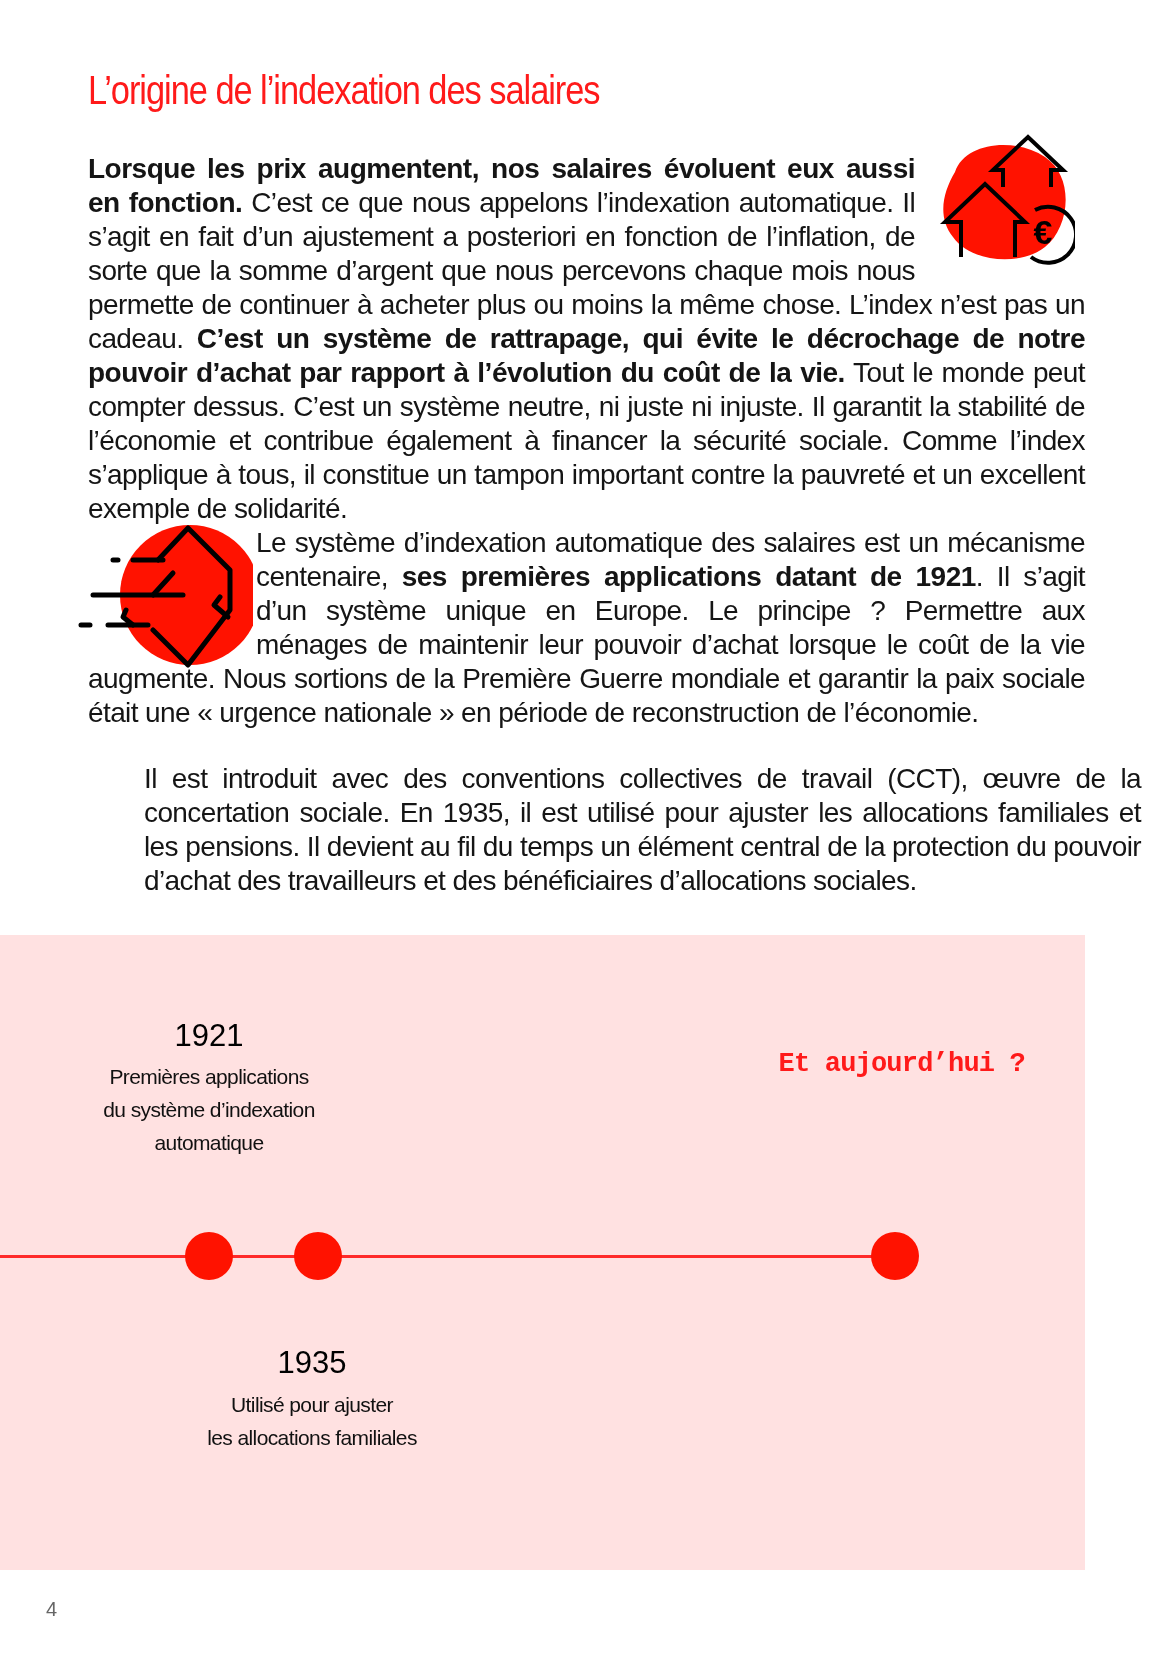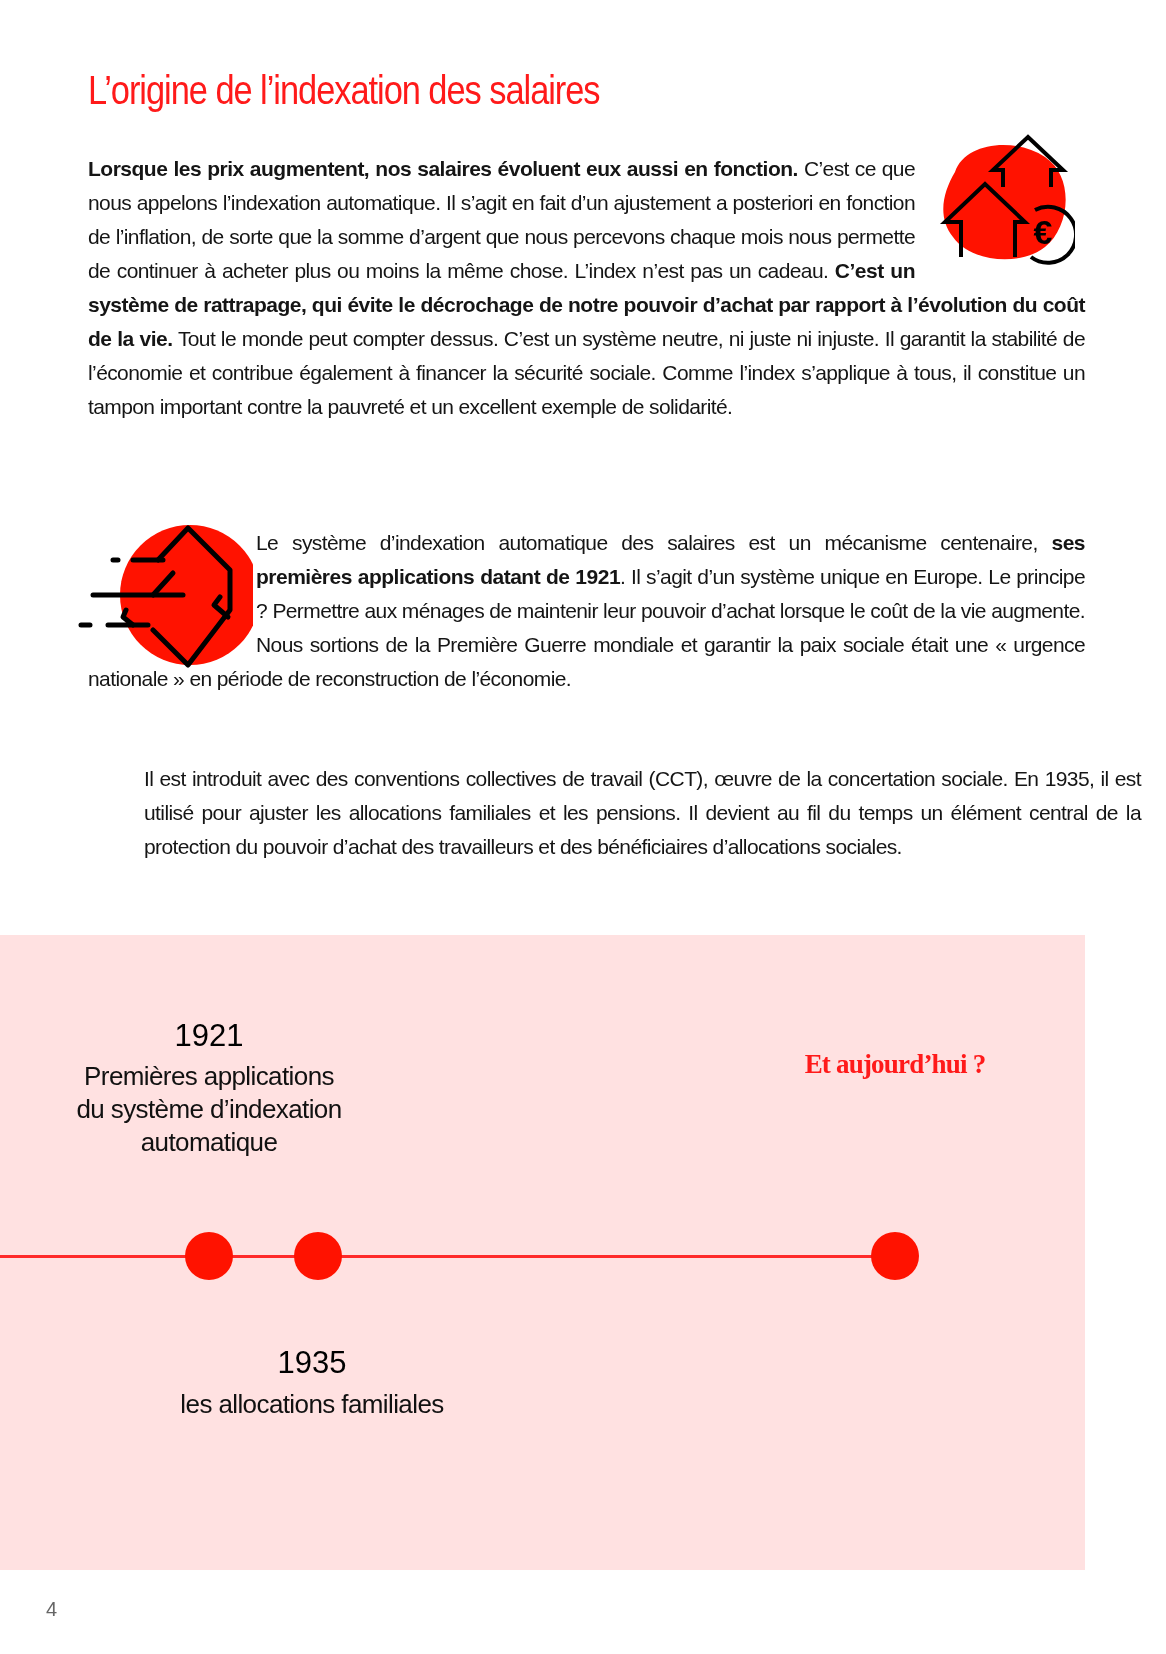--- a/index.html
+++ b/index.html
@@ -2,40 +2,40 @@
 <html><head>
 <meta charset="utf-8">
 <style>
   html, body { margin:0; padding:0; background:#ffffff; }
   body { width:1166px; height:1654px; position:relative; overflow:hidden;
          font-family:"Liberation Sans", sans-serif; color:#111; }
   .title { position:absolute; left:88px; top:68px; margin:0;
            font-family:"Liberation Sans Narrow","Liberation Sans", sans-serif;
            font-weight:400; font-size:40px; letter-spacing:-1.2px; color:#ff1a1a;
            transform:scaleX(0.86); transform-origin:left top; white-space:nowrap; }
-  .para { position:absolute; font-size:21px; line-height:34px; color:#151515;
+  .para { position:absolute; font-size:28px; line-height:34px; color:#151515;
           letter-spacing:-0.6px; margin:0; text-align:justify; }
   .para b { font-weight:700; letter-spacing:-0.5px; }
   .p1 { left:88px; top:152px; width:997px; }
   .p1 .float-r { float:right; width:170px; height:125px; }
   .p2 { left:88px; top:526px; width:997px; }
   .p2 .float-l { float:left; width:168px; height:132px; }
   .p3 { left:96px; top:762px; width:997px;margin-left:48px; }
   .icon { position:absolute; }
   .band { position:absolute; left:0; top:935px; width:1085px; height:635px; background:#ffe1e1; }
   .tl-line { position:absolute; left:0; top:1255px; width:895px; height:3px; background:#ff2a2a; }
   .dot { position:absolute; width:48px; height:48px; border-radius:50%; background:#ff1200; top:1232px; margin-left:-24px; }
   .tl-year { position:absolute; font-family:"Liberation Sans Narrow","Liberation Sans", sans-serif;
              font-weight:400; color:#000000; font-size:31px; text-align:center; width:300px; margin-left:-150px; }
   .tl-desc { position:absolute; font-family:"Liberation Sans Narrow","Liberation Sans", sans-serif;
-             font-size:26px; line-height:33px; color:#111; text-align:center; width:300px; margin-left:-150px;
+             font-size:21px; line-height:33px; color:#111; text-align:center; width:300px; margin-left:-150px;
              letter-spacing:-0.6px; }
-  .tl-q { position:absolute; font-family:Liberation Serif, serif;
-          font-weight:700; color:#ff1a1a; font-size:27px; line-height:48px; text-align:center;
-          width:320px; left:735px; top:1040px; letter-spacing:-0.8px; }
+  .tl-q { position:absolute; font-family:Liberation Mono, monospace;
+          font-weight:700; color:#ff1a1a; font-size:27px; line-height:48px; text-align:right;
+          width:320px; left:705px; top:1040px; letter-spacing:-0.8px; }
   .page-num { position:absolute; left:46px; top:1598px; font-size:20px; color:#666; }
 </style>
 </head>
 <body>
 
 <h1 class="title">L’origine de l’indexation des salaires</h1>
 
 <p class="para p1">
   <span class="float-r"></span>
   <b>Lorsque les prix augmentent, nos salaires évoluent eux aussi en fonction.</b><span> C’est ce que nous appelons l’indexation automatique. Il s’agit en fait d’un ajustement a posteriori en fonction de l’inflation, de sorte que la somme d’argent que nous percevons chaque mois nous permette de continuer à acheter plus ou moins la même chose. L’index n’est pas un cadeau. </span><b>C’est un système de rattrapage, qui évite le décrochage de notre pouvoir d’achat par rapport à l’évolution du coût de la vie.</b><span> Tout le monde peut compter dessus. C’est un système neutre, ni juste ni injuste. Il garantit la stabilité de l’économie et contribue également à financer la sécurité sociale. Comme l’index s’applique à tous, il constitue un tampon important contre la pauvreté et un excellent exemple de solidarité.</span>
@@ -79,20 +79,21 @@
 
 <div class="tl-year" style="left:209px;top:1018px">1921</div>
 <div class="tl-desc" style="left:209px;top:1060px">
   <div>Premières applications</div>
   <div>du système d’indexation</div>
   <div>automatique</div>
 </div>
 
 <div class="tl-year" style="left:312px;top:1345px">1935</div>
 <div class="tl-desc" style="left:312px;top:1388px">
+  <div>Utilisé pour ajuster</div>
   <div>les allocations familiales</div>
 </div>
 
 <div class="tl-q">
   <div>Et aujourd’hui ?</div>
 </div>
 
 <div class="page-num">4</div>
 
 </body></html>

